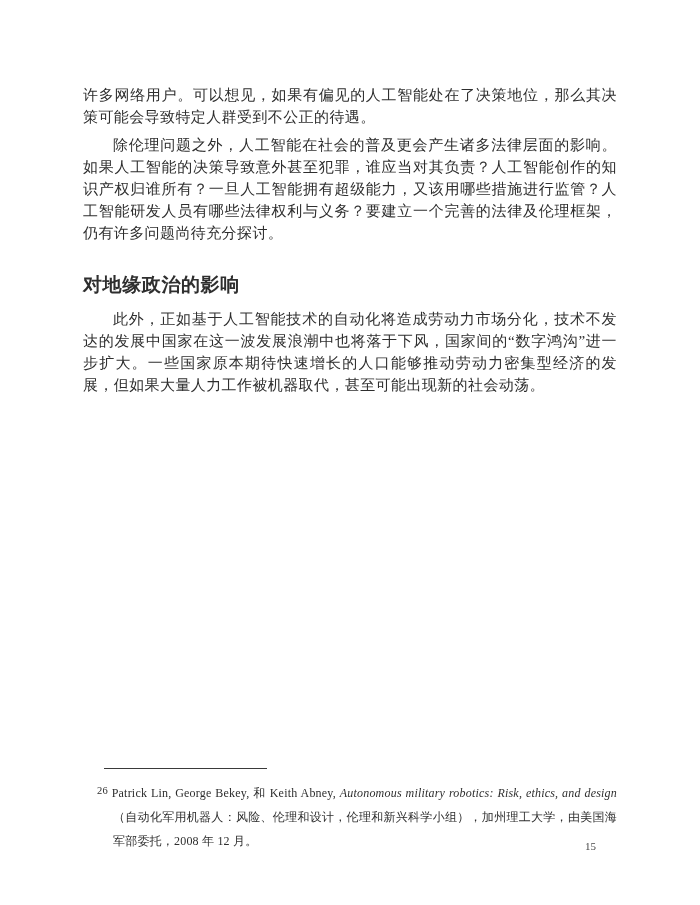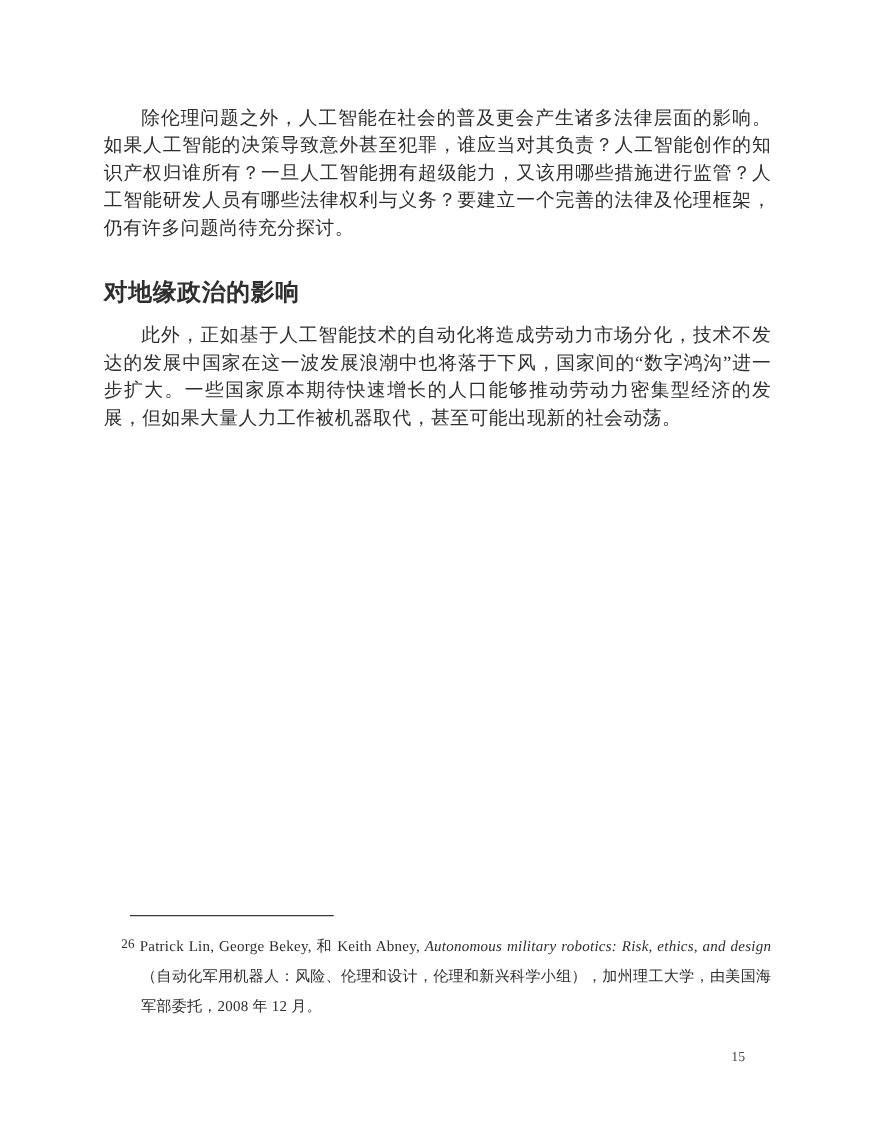--- a/index.html
+++ b/index.html
@@ -36,21 +36,21 @@
   sup.fnref {
     font-size: 11px;
     line-height: 0;
     vertical-align: 4px;
     letter-spacing: 0;
   }
   .footnote-area {
     position: absolute;
     left: 83px;
     width: 534px;
-    top: 732px;
+    top: 768px;
   }
   .fn-sep {
     width: 163px;
     height: 0;
     border-top: 1px solid #3a3a3a;
     margin: 0 0 12px 21px;
   }
   .footnote {
     font-size: 12px;
     line-height: 24px;
@@ -71,20 +71,21 @@
     top: 840px;
     font-size: 11px;
     color: #474747;
   }
 </style>
 </head>
 <body>
 
 <div class="page">
   <div class="content">
+    <p class="body">许多网络用户。可以想见，如果有偏见的人工智能处在了决策地位，那么其决策可能会导致特定人群受到不公正的待遇。</p>
     <p class="body indent">除伦理问题之外，人工智能在社会的普及更会产生诸多法律层面的影响。如果人工智能的决策导致意外甚至犯罪，谁应当对其负责？人工智能创作的知识产权归谁所有？一旦人工智能拥有超级能力，又该用哪些措施进行监管？人工智能研发人员有哪些法律权利与义务？要建立一个完善的法律及伦理框架，仍有许多问题尚待充分探讨。</p>
     <h2 class="heading">对地缘政治的影响</h2>
     <p class="body indent">此外，正如基于人工智能技术的自动化将造成劳动力市场分化，技术不发达的发展中国家在这一波发展浪潮中也将落于下风，国家间的“数字鸿沟”进一步扩大。一些国家原本期待快速增长的人口能够推动劳动力密集型经济的发展，但如果大量人力工作被机器取代，甚至可能出现新的社会动荡。</p>
   </div>
 
   <div class="footnote-area">
     <div class="fn-sep"></div>
     <div class="footnote"><sup>26</sup> <span>Patrick Lin, George Bekey, 和 Keith Abney, </span><span class="fn-title">Autonomous military robotics: Risk, ethics, and design</span><span>（自动化军用机器人：风险、伦理和设计，伦理和新兴科学小组），加州理工大学，由美国海军部委托，2008 年 12 月。</span></div>
   </div>
 

